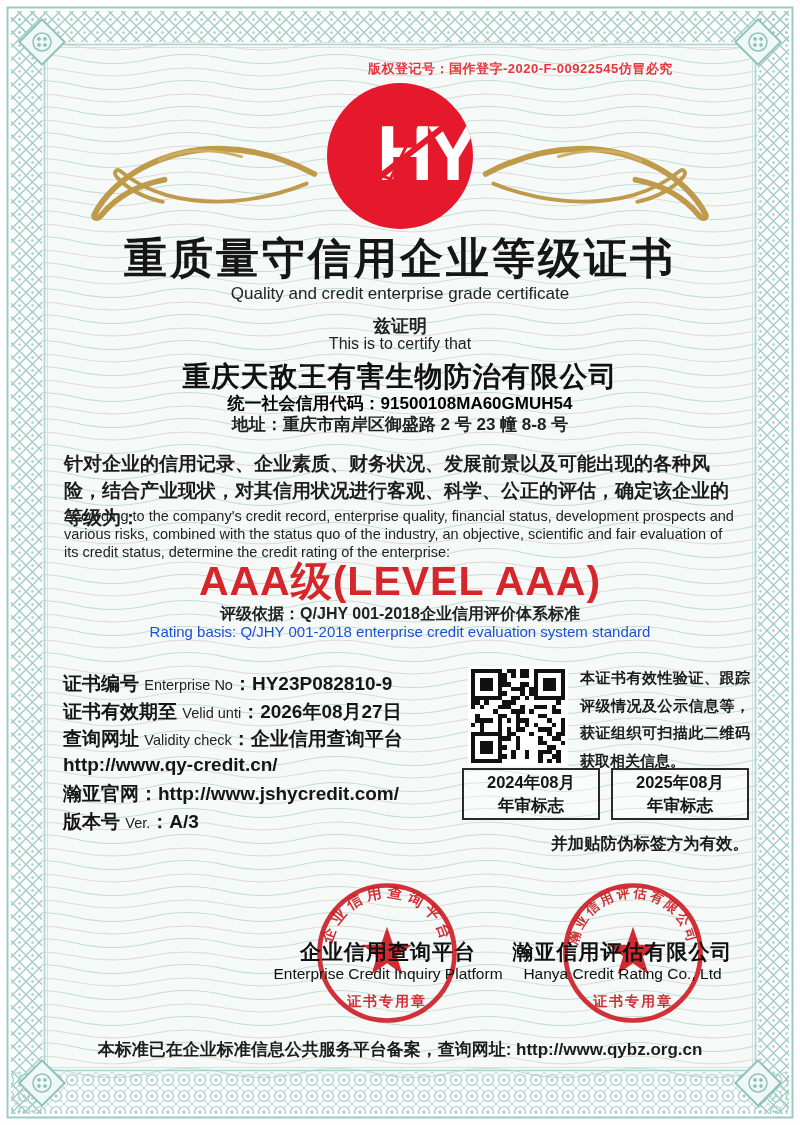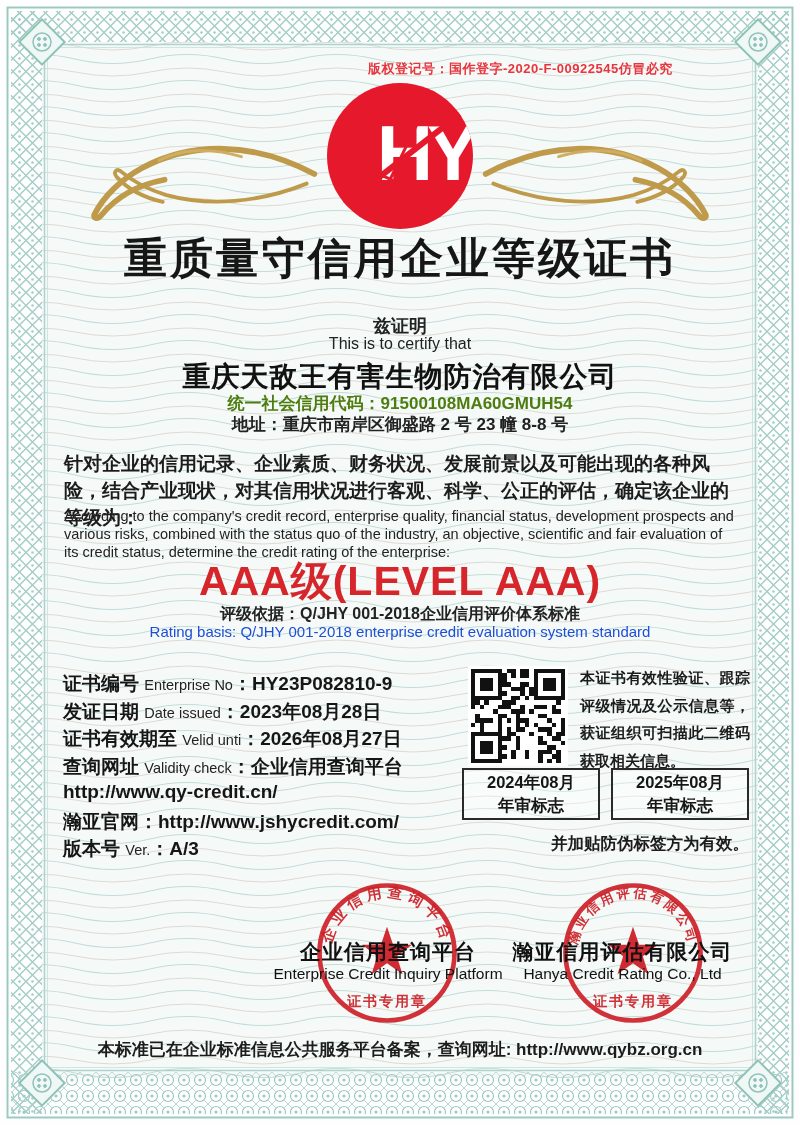--- a/index.html
+++ b/index.html
@@ -33,21 +33,21 @@
   .flourish.left { left:84px; }
   .flourish.right { left:478px; transform:scaleX(-1); }
 
   
   .title-zh { top:230px; font-size:43px; font-weight:800; color:#161616; letter-spacing:3px; }
   .title-en { top:284px; font-size:17px; font-weight:500; color:#222; }
   .certify-zh { top:314px; font-size:18px; font-weight:600; color:#222; }
   .certify-en { top:335px; font-size:16px; color:#222; }
 
   .company-name { top:358px; font-size:28px; font-weight:800; color:#111; letter-spacing:1px; }
-  .credit-code { top:392px; font-size:17px; font-weight:600; color:#4d7c0f; }
+  .credit-code { top:392px; font-size:17px; font-weight:600; color:#000000; }
   .address { top:413px; font-size:17px; font-weight:600; color:#222; }
 
   
   .para-zh { top:450px; left:64px; width:674px; font-size:19px; font-weight:600; color:#1c1c1c; line-height:27px; text-align:left; }
   .para-en { top:507px; left:64px; width:674px; font-size:14.5px; color:#222; line-height:18px; text-align:left; }
 
   .rating-level { top:554px; font-size:41px; font-weight:800; color:#d6252b; letter-spacing:1px; }
   .basis-zh { top:604px; font-size:16px; font-weight:600; color:#222; }
   .basis-en { top:623px; font-size:15px; color:#1d4ed8; }
 
@@ -170,37 +170,37 @@
   </svg>
 
   <div class="abs logo">
     <span class="logo-text">HY</span>
     <div class="abs crack1"></div>
     <div class="abs crack2"></div>
     <div class="abs crack3"></div>
   </div>
 
   <div class="abs ctr title-zh">重质量守信用企业等级证书</div>
+  <div class="abs ctr title-en">Quality and credit enterprise grade certificate</div>
   <div class="abs ctr certify-zh">兹证明</div>
   <div class="abs ctr certify-en">This is to certify that</div>
 
   <div class="abs ctr company-name">重庆天敌王有害生物防治有限公司</div>
   <div class="abs ctr credit-code">统一社会信用代码：91500108MA60GMUH54</div>
   <div class="abs ctr address">地址：重庆市南岸区御盛路 2 号 23 幢 8-8 号</div>
 
   <div class="abs para-zh">针对企业的信用记录、企业素质、财务状况、发展前景以及可能出现的各种风险，结合产业现状，对其信用状况进行客观、科学、公正的评估，确定该企业的等级为：</div>
   <div class="abs para-en">According to the company's credit record, enterprise quality, financial status, development prospects and various risks, combined with the status quo of the industry, an objective, scientific and fair evaluation of its credit status, determine the credit rating of the enterprise:</div>
 
   <div class="abs ctr rating-level">AAA级(LEVEL AAA)</div>
   <div class="abs ctr basis-zh">评级依据：Q/JHY 001-2018企业信用评价体系标准</div>
   <div class="abs ctr basis-en">Rating basis: Q/JHY 001-2018 enterprise credit evaluation system standard</div>
 
   <div class="abs details">
     <div class="detail-line"><span class="dl-zh">证书编号 </span><span class="dl-en">Enterprise No</span><span class="dl-zh">：</span><span class="dl-val">HY23P082810-9</span></div>
-    <div class="detail-line"><span class="dl-zh">发证日期 </span><span class="dl-en">Date issued</span><span class="dl-zh">：</span><span class="dl-val">2023年08月28日</span></div>
     <div class="detail-line"><span class="dl-zh">证书有效期至 </span><span class="dl-en">Velid unti</span><span class="dl-zh">：</span><span class="dl-val">2026年08月27日</span></div>
     <div class="detail-line"><span class="dl-zh">查询网址 </span><span class="dl-en">Validity check</span><span class="dl-zh">：</span><span class="dl-val">企业信用查询平台</span></div>
     <div class="detail-line"><span class="dl-zh"></span><span class="dl-en"></span><span class="dl-zh"></span><span class="dl-val">http://www.qy-credit.cn/</span></div>
     <div class="detail-line"><span class="dl-zh">瀚亚官网</span><span class="dl-en"></span><span class="dl-zh">：</span><span class="dl-val">http://www.jshycredit.com/</span></div>
     <div class="detail-line"><span class="dl-zh">版本号 </span><span class="dl-en">Ver.</span><span class="dl-zh">：</span><span class="dl-val">A/3</span></div>
   </div>
 
   <div class="abs qr-box">
     <div class="qr-grid">
         <div class="d"></div>

